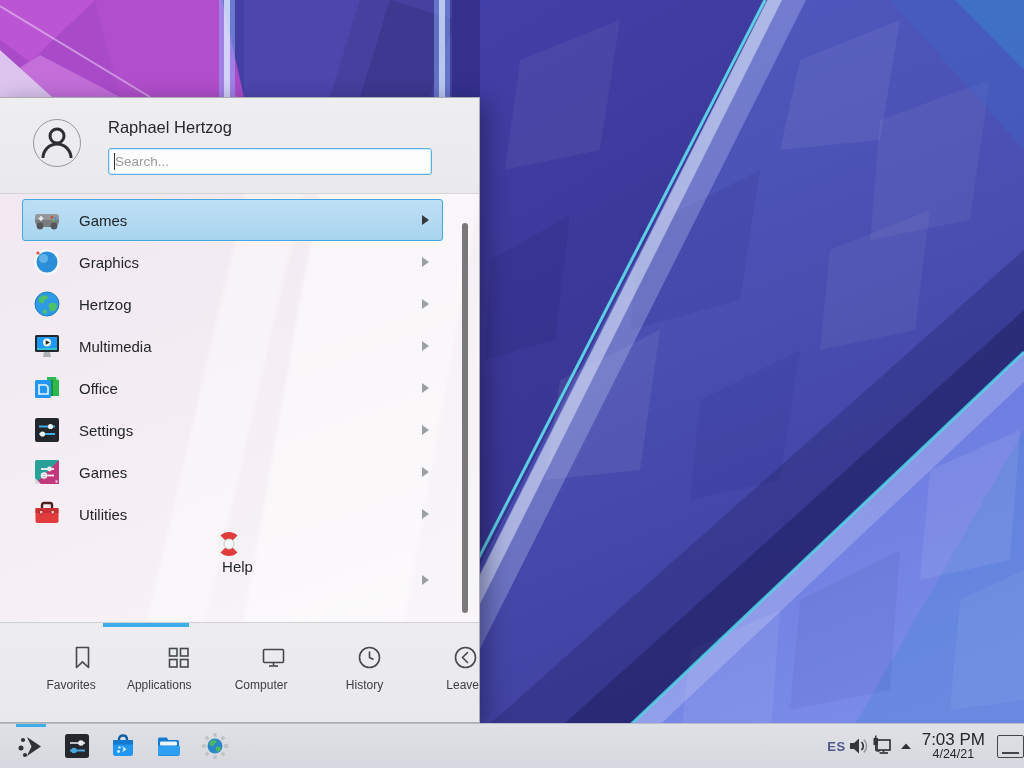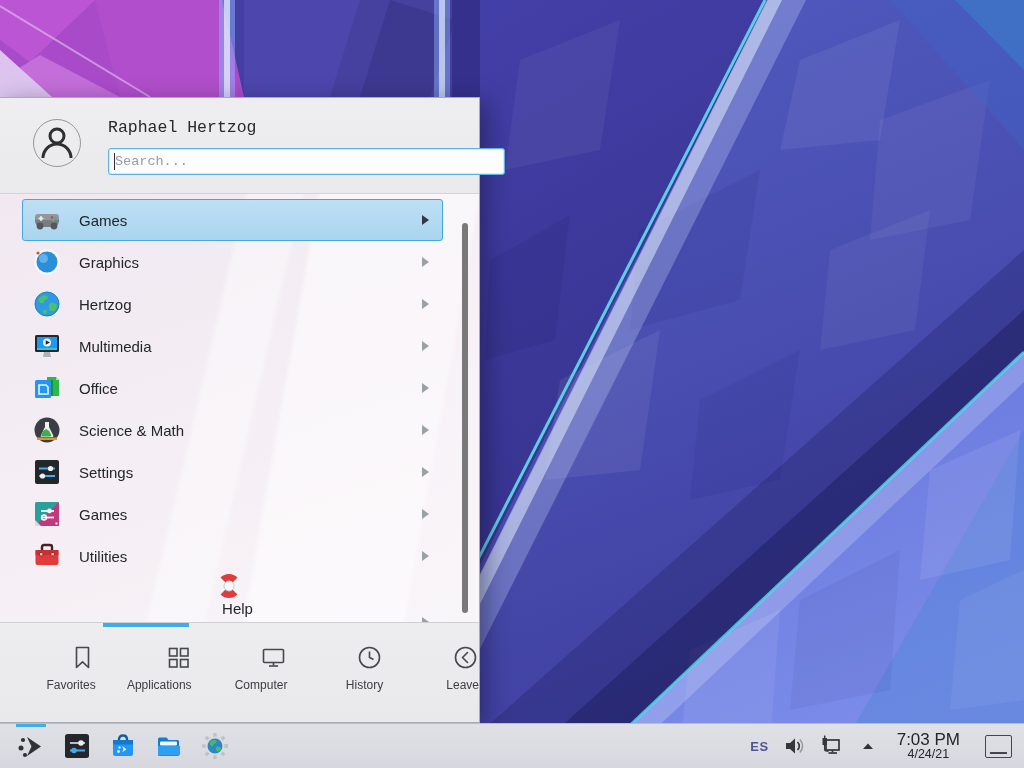--- a/index.html
+++ b/index.html
@@ -9,39 +9,39 @@
   
   .wallpaper { position:absolute; inset:0; width:1024px; height:768px; display:block; }
 
   
   .taskbar { position:absolute; left:0; bottom:0; width:1024px; height:45px;
     background:linear-gradient(#e0e1e6,#d7d8df); border-top:1px solid #babdc6;
     display:flex; align-items:center; z-index:30; }
   .task-launchers { display:flex; align-items:center; height:100%; padding-left:8px; }
   .task-btn { width:46px; height:45px; display:flex; align-items:center; justify-content:center; position:relative; cursor:pointer; }
   .task-btn .active-line { position:absolute; top:0; left:8px; width:30px; height:3px; background:#3daee9; }
-  .tray { margin-left:auto; display:flex; align-items:center; gap:13px; padding-right:12px; height:100%; }
+  .tray { margin-left:auto; display:flex; align-items:center; padding-right:0; height:100%; }
   .kbd-layout { font-weight:bold; font-size:13px; color:#4e568e; letter-spacing:.5px; }
   .tray-icon { width:24px; height:24px; display:flex; align-items:center; justify-content:center; }
   .clock { text-align:center; color:#23262b; line-height:1.05; padding:0 4px; cursor:default; }
   .clock .time { font-size:17px; }
   .clock .date { font-size:12.5px; }
   .show-desktop { width:27px; height:23px; border:1.5px solid #43474b; border-radius:2px; position:relative; margin-left:8px; cursor:pointer; background:transparent; }
   .show-desktop::after { content:""; position:absolute; left:4px; right:4px; bottom:3px; height:1.5px; background:#43474b; }
 
   
   .menu { position:absolute; left:0; top:97px; width:480px; height:626px; z-index:20;
     border:1px solid #a9abb3; border-left:none;
     box-shadow:6px 6px 22px rgba(10,10,30,.40); background:#efeef0; }
   .menu-header { position:absolute; top:0; left:0; right:0; height:96px;
-    background:linear-gradient(#eeedef,#eaeaec); border-bottom:1px solid #d5d5d9;font-family:Liberation Mono, monospace; }
+    background:linear-gradient(#eeedef,#eaeaec); border-bottom:1px solid #d5d5d9; }
   .avatar { position:absolute; left:33px; top:21px; width:48px; height:48px; border-radius:50%;
     border:1px solid #97979c; display:flex; align-items:center; justify-content:center; background:transparent; }
   .user-name { position:absolute; left:108px; top:20px; font-size:16.5px; color:#26282a; }
-  .search-wrap { position:absolute; left:108px; top:50px; width:397px; height:27px; }
+  .search-wrap { position:absolute; left:108px; top:50px; width:324px; height:27px; }
   .search-wrap input { width:100%; height:100%; border:1px solid #5fb1e4; border-radius:3px;
     background:#fdfdfe; box-shadow:inset 0 0 0 1px rgba(61,174,233,.22);
     font-family:inherit; font-size:13.5px; color:#3b3e40; padding-left:6px; outline:none; }
   .search-wrap input::placeholder { color:#9b9b9e; }
   .search-wrap::before { content:""; position:absolute; left:6px; top:5px; width:1px; height:17px; background:#2e3134; }
 
   .menu-body { position:absolute; top:96px; left:0; right:0; height:430px; overflow:hidden;
     background:
       linear-gradient(103deg, rgba(255,255,255,0) 42%, rgba(255,255,255,.40) 43%, rgba(255,255,255,.40) 52%, rgba(255,255,255,.05) 53%),
       linear-gradient(100deg, rgba(255,255,255,0) 57%, rgba(255,255,255,.55) 58%, rgba(255,255,255,.55) 86%, rgba(255,255,255,.18) 87%),
@@ -215,30 +215,20 @@
           <path d="M14 3 h9 l3 3 v16 h-12 z" fill="#2db84d"></path>
           <path d="M23 3 l3 3 h-3 z" fill="#9fe8b0"></path>
           <path d="M14 6 h6 v16 h-6 z" fill="#19903a"></path>
           <rect x="2" y="6" width="16" height="18" rx="1.5" fill="#2196f3"></rect>
           <path d="M6 11 h7 l2 2 v7 h-9 z" fill="none" stroke="#eaf5fd" stroke-width="1.6"></path>
         </svg>
         <span class="app-label">Office</span>
         <span class="app-arrow"></span>
       </li>
 
-      <li class="app-item">
-        <svg class="app-icon" viewBox="0 0 28 28">
-          <circle cx="14" cy="14" r="12.5" fill="#3a3f43"></circle>
-          <path d="M12 6 h4 v5 l4 8 q1 2 -1 2 h-10 q-2 0 -1 -2 l4 -8 z" fill="#eef1f2"></path>
-          <path d="M10.2 15 l3 -2 3 2 2 4 q.5 1.5 -1 1.5 h-8 q-1.5 0 -1 -1.5 z" fill="#3fae4a"></path>
-          <rect x="4" y="21.5" width="20" height="2.5" fill="#e2952e"></rect>
-        </svg>
-        <span class="app-label">Science &amp; Math</span>
-        <span class="app-arrow"></span>
-      </li>
 
       <li class="app-item">
         <svg class="app-icon" viewBox="0 0 28 28">
           <rect x="2" y="2" width="24" height="24" rx="2" fill="#23272b"></rect>
           <line x1="6" y1="10.5" x2="22" y2="10.5" stroke="#3daee9" stroke-width="2"></line>
           <circle cx="17.5" cy="10.5" r="2.6" fill="#eef1f2"></circle>
           <line x1="6" y1="18" x2="22" y2="18" stroke="#6f7err" stroke-width="0"></line>
           <line x1="6" y1="18" x2="22" y2="18" stroke="#3daee9" stroke-width="2"></line>
           <circle cx="9.5" cy="18" r="2.6" fill="#eef1f2"></circle>
         </svg>

